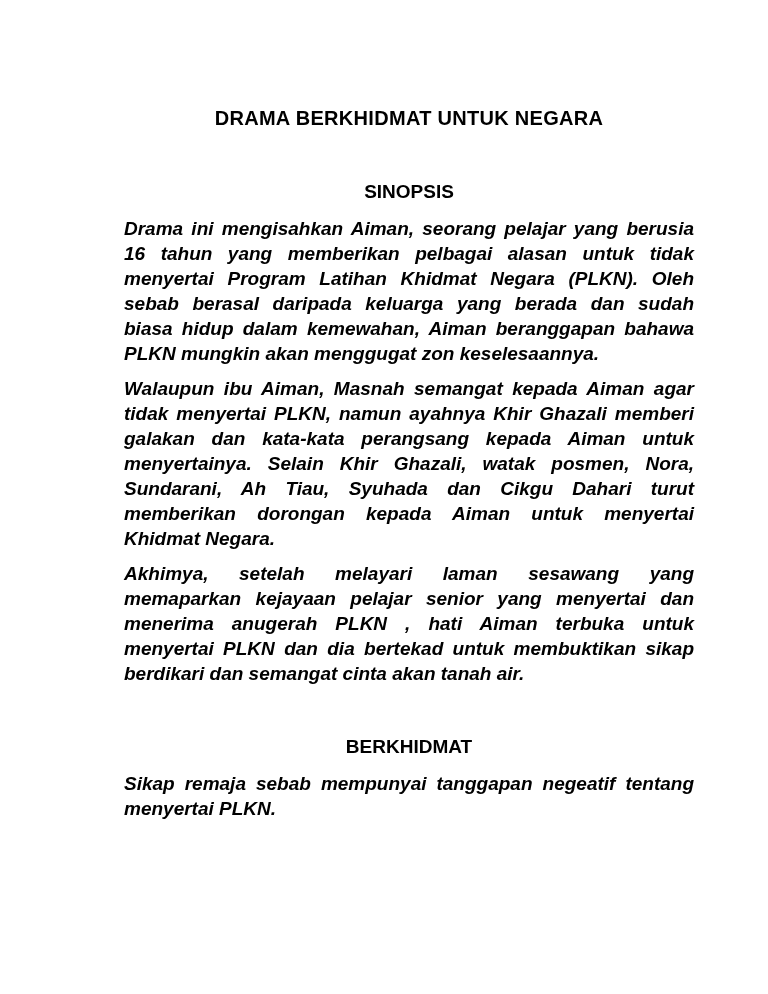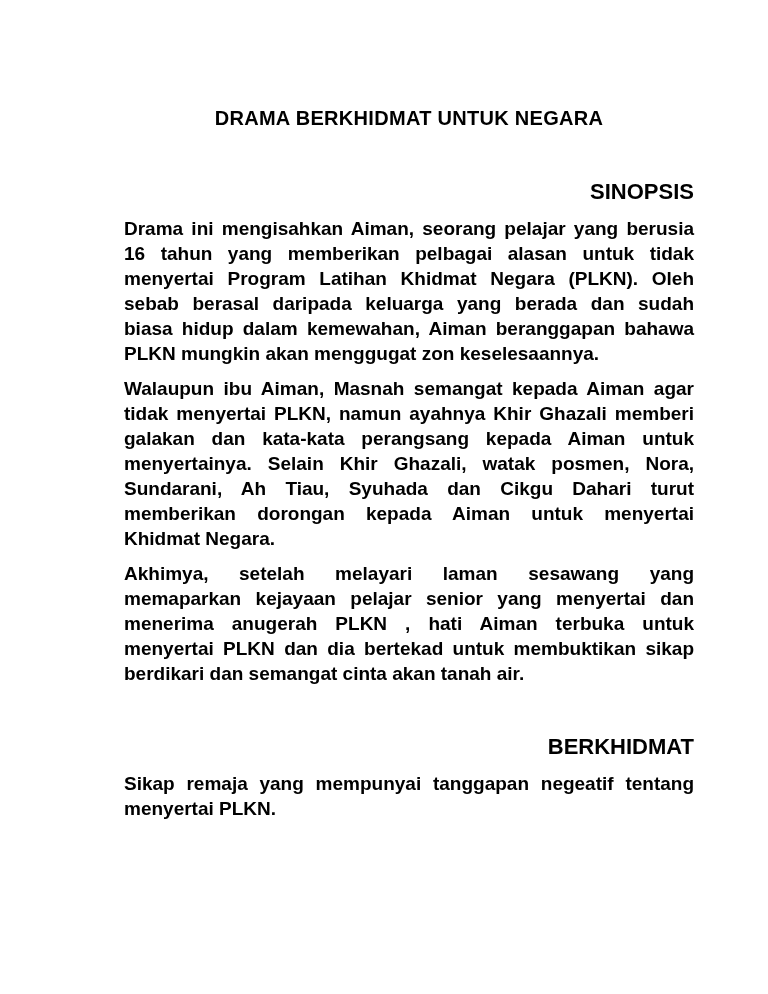--- a/index.html
+++ b/index.html
@@ -23,34 +23,35 @@
   .doc-title {
     margin: 96px 0 0 0;
     font-size: 20px;
     line-height: 25px;
     text-align: center;
     letter-spacing: 0.3px;
     white-space: nowrap;
   }
   .heading {
     margin: 48px 0 12px 0;
-    font-size: 22px;
+    font-size: 19px;
     line-height: 25px;
-    text-align: right;
+    text-align: center;
   }
   .para {
     margin: 0 0 10px 0;
     font-size: 19px;
     line-height: 25px;
   }
   .line {
     text-align: justify;
     text-align-last: justify;
     text-justify: inter-word;
     white-space: normal;
+    font-style: italic;
   }
   .line.last {
     text-align: center;
     text-align-last: left;
   }
 </style>
 </head>
 <body>
 
 <main class="page">
@@ -76,17 +77,17 @@
       </div>
       <div class="para">
         <div class="line">Akhimya, setelah melayari laman sesawang yang</div>
         <div class="line">memaparkan kejayaan pelajar senior yang menyertai dan</div>
         <div class="line">menerima anugerah PLKN , hati Aiman terbuka untuk</div>
         <div class="line">menyertai PLKN dan dia bertekad untuk membuktikan sikap</div>
         <div class="line last">berdikari dan semangat cinta akan tanah air.</div>
       </div>
       <div class="heading">BERKHIDMAT</div>
       <div class="para">
-        <div class="line">Sikap remaja yang mempunyai tanggapan negeatif tentang</div>
+        <div class="line">Sikap remaja sebab mempunyai tanggapan negeatif tentang</div>
         <div class="line last">menyertai PLKN.</div>
       </div>
     </div>
 </main>
 
 </body></html>

